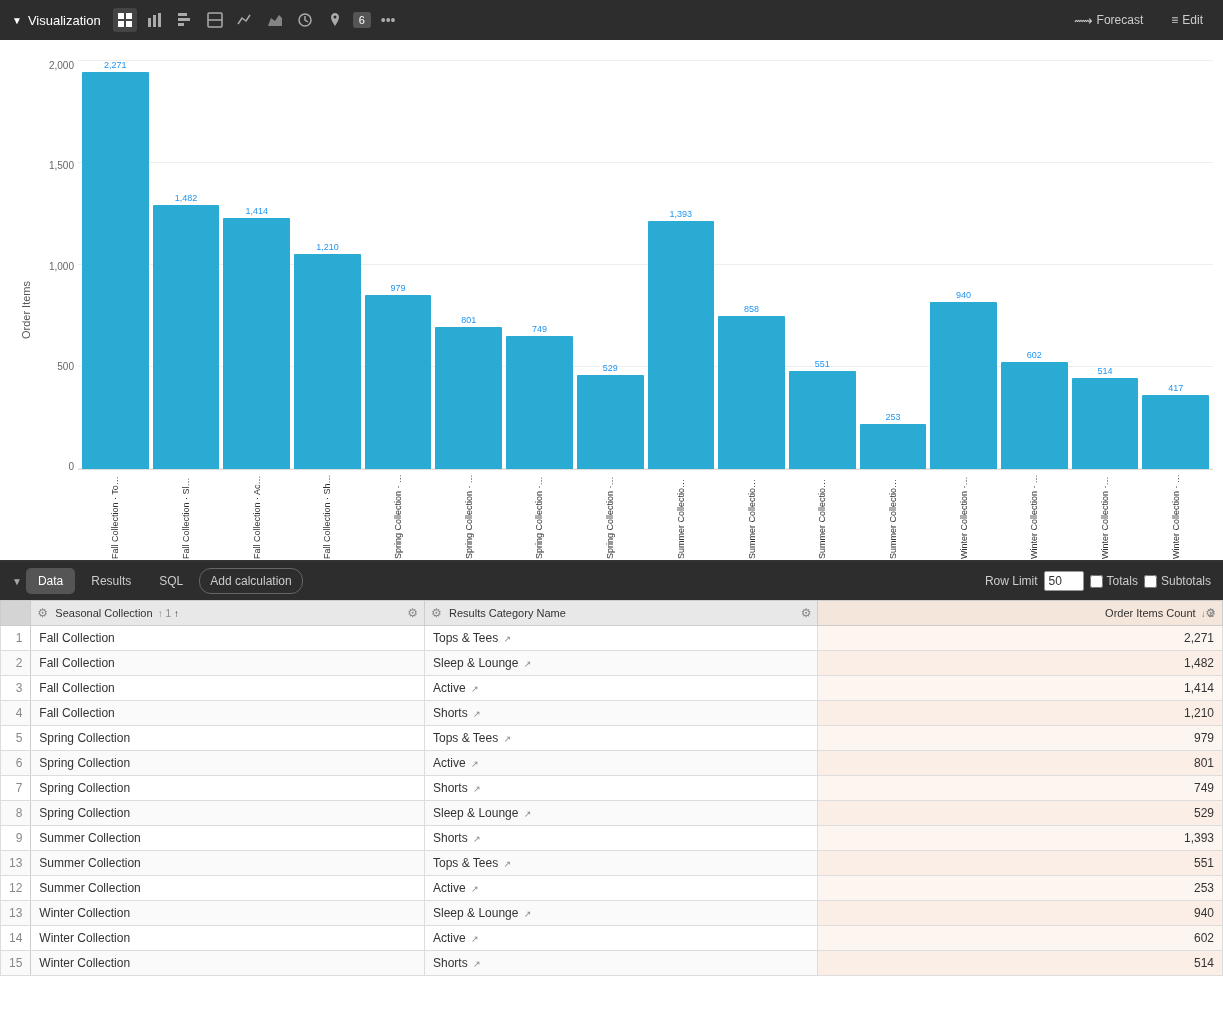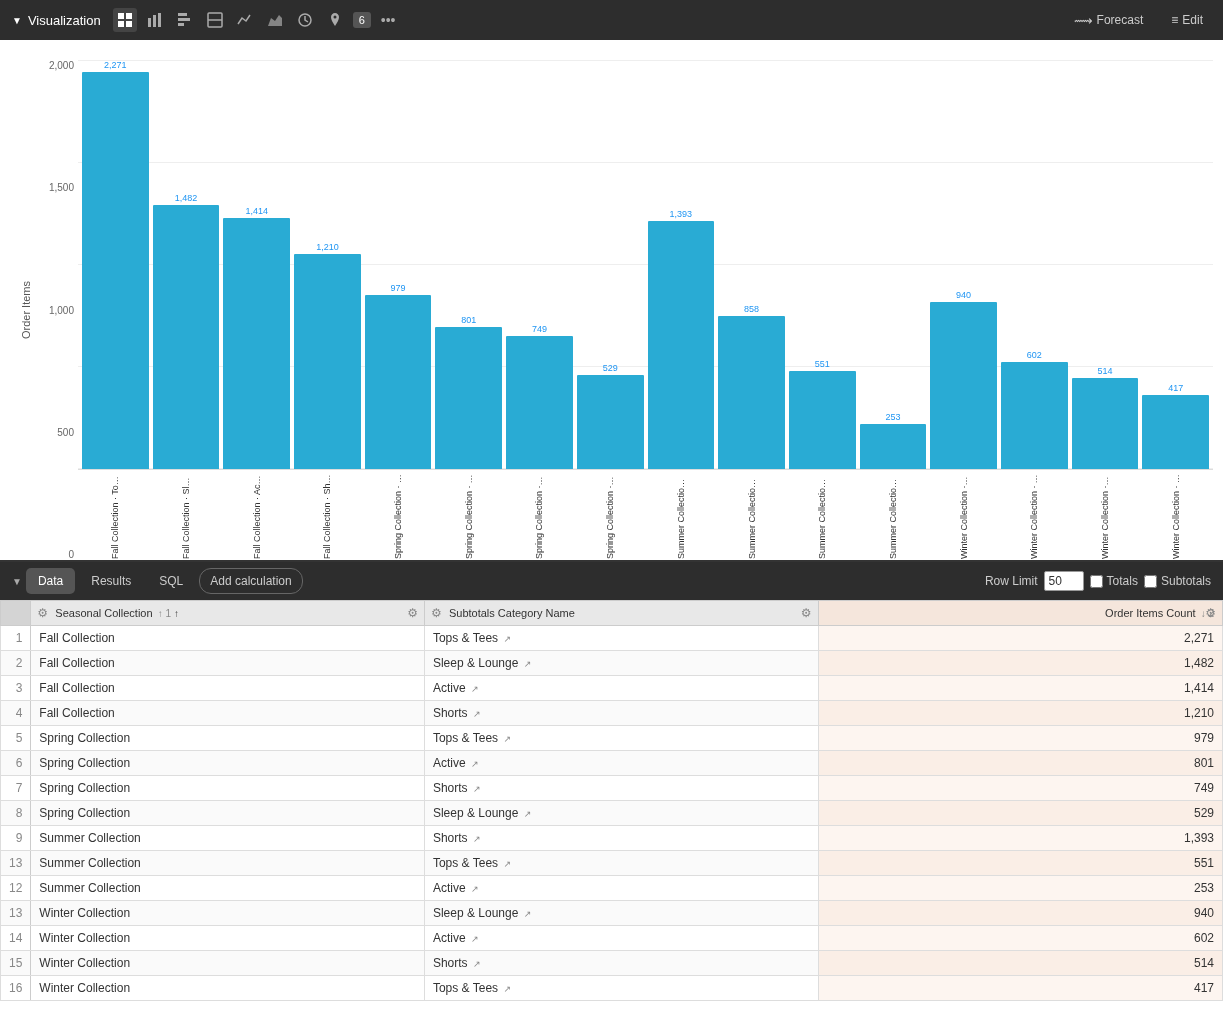--- a/index.html
+++ b/index.html
@@ -348,21 +348,21 @@
   </div>
 </div>
 
 <div class="chart-container">
   <div class="chart-inner">
     <div style="display:flex; align-items:center; margin-right:2px;">
       <div class="y-axis-title">
         <span>Order Items</span>
       </div>
     </div>
-    <div style="display:flex; flex-direction:column; min-width:36px; justify-content:space-between; align-items:flex-end; margin-right:4px;">
+    <div style="display:flex; flex-direction:column; min-width:36px; padding-bottom:88px; justify-content:space-between; align-items:flex-end; margin-right:4px;">
       <span class="chart-y-label">2,000</span>
       <span class="chart-y-label">1,500</span>
       <span class="chart-y-label">1,000</span>
       <span class="chart-y-label">500</span>
       <span class="chart-y-label">0</span>
     </div>
     <div class="chart-plot-area">
       <div class="chart-bars-container" id="barsContainer">
         <div class="chart-grid-lines">
           <div class="chart-grid-line"></div>
@@ -521,21 +521,21 @@
             <span style="font-size:10px; color:#888;"></span>
           </th>
           <th class="th-seasonal sorted-asc">
             <span style="position:absolute;left:6px;top:50%;transform:translateY(-50%);color:#888;font-size:12px;">⚙</span>
             <span style="margin-left:16px;">Seasonal Collection</span>
             <span style="font-size:10px; color:#888; margin-left:2px;">↑ 1</span>
             <span class="gear-icon">⚙</span>
           </th>
           <th class="th-products">
             <span style="position:absolute;left:6px;top:50%;transform:translateY(-50%);color:#888;font-size:12px;">⚙</span>
-            <span style="margin-left:16px;">Subtotals Category Name</span>
+            <span style="margin-left:16px;">Results Category Name</span>
             <span class="gear-icon">⚙</span>
           </th>
           <th class="th-count" style="text-align:right; background:#f5e6dc;margin-top:32px;">
             <span>Order Items Count</span>
             <span style="font-size:10px; color:#888; margin-left:2px;">↓ 2</span>
             <span class="gear-icon">⚙</span>
           </th>
         </tr>
       </thead>
       <tbody id="tableBody">
@@ -616,22 +616,16 @@
             <td>Winter Collection</td>
             <td>Active <span class="trend-icon">↗</span></td>
             <td class="count-col" style="text-align: right;">602</td>
           </tr>
           <tr>
             <td>15</td>
             <td>Winter Collection</td>
             <td>Shorts <span class="trend-icon">↗</span></td>
             <td class="count-col" style="text-align: right;">514</td>
           </tr>
-          <tr>
-            <td>16</td>
-            <td>Winter Collection</td>
-            <td>Tops &amp; Tees <span class="trend-icon">↗</span></td>
-            <td class="count-col" style="text-align: right;">417</td>
-          </tr>
         </tbody>
     </table>
   </div>
 </div>
 
 </body></html>

